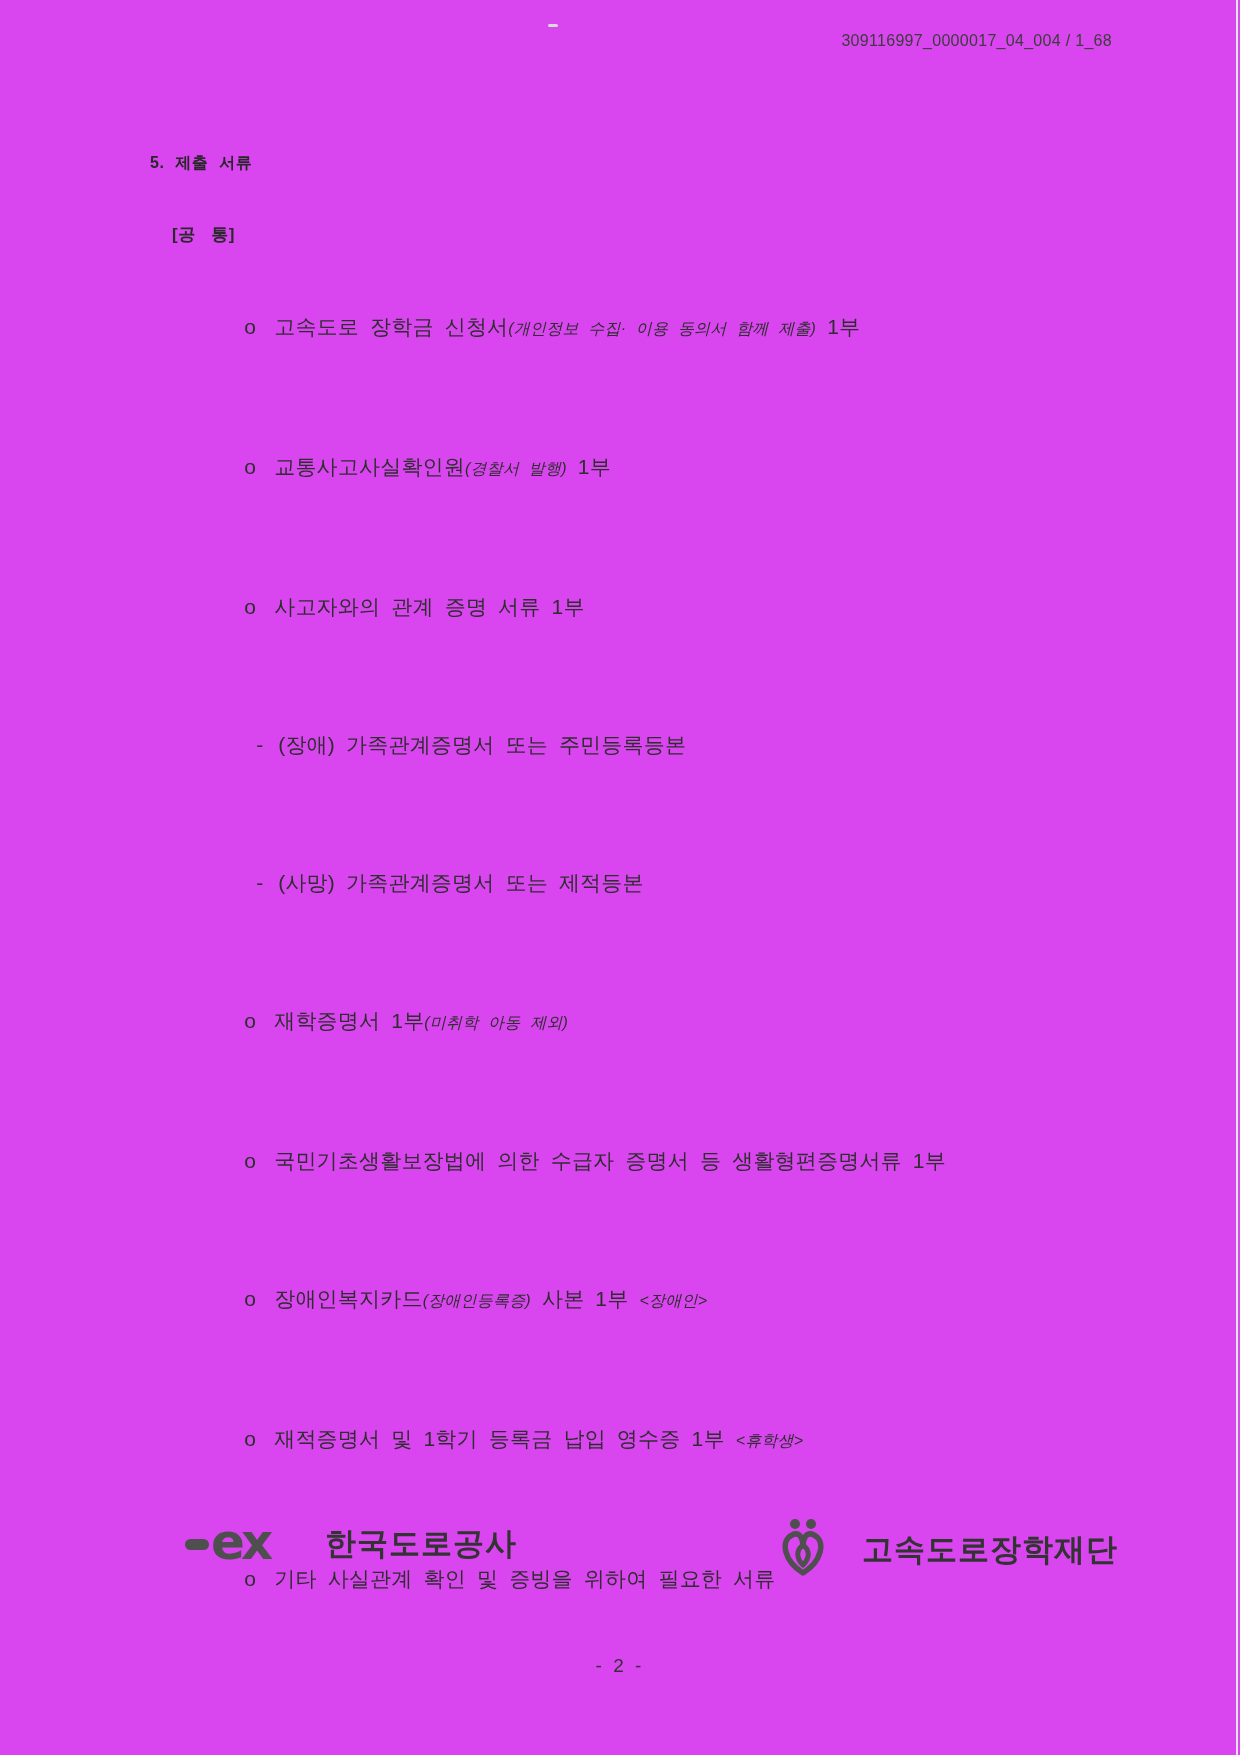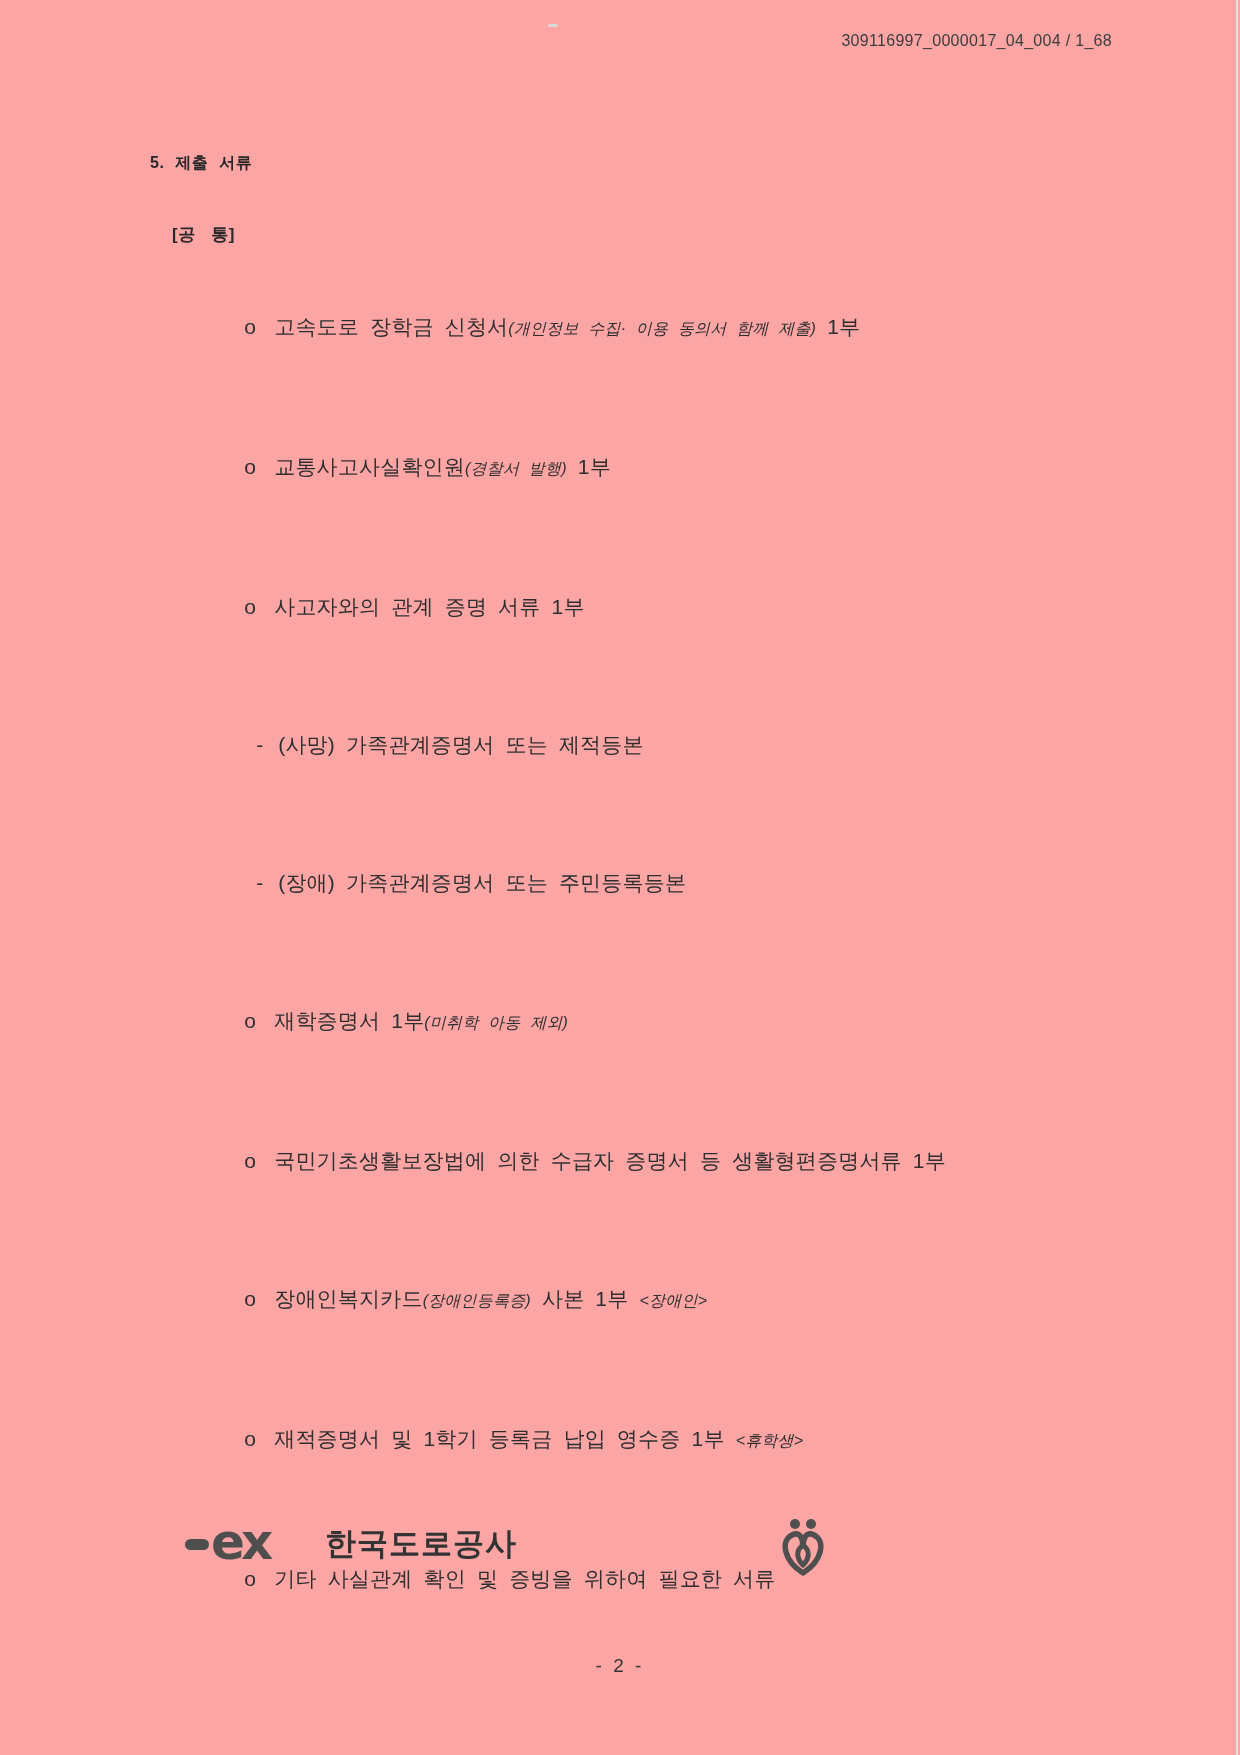--- a/index.html
+++ b/index.html
@@ -1,19 +1,19 @@
 <!DOCTYPE html>
 <html><head>
 <meta charset="utf-8">
 <style>
   html,body{margin:0;padding:0;background:#9a9a9a;}
   .page{
     position:relative;
     width:1240px;height:1755px;
-    background:#fca5a5;
+    background:#d946ef;
     font-family:"Liberation Sans","DejaVu Sans",sans-serif;
     color:#2e2e2e;
     overflow:hidden;
   }
   .edge-line{position:absolute;right:2px;top:0;width:2px;height:100%;background:#e3e3e3;}
   .scan-artifact{position:absolute;left:548px;top:24px;width:10px;height:3px;background:#d9d9d9;border-radius:2px;}
   .docref{
     position:absolute;top:32px;right:128px;
     font-size:16px;color:#3c3c3c;letter-spacing:.3px;
   }
@@ -70,24 +70,24 @@
     <div class="li">
       <span class="mk">o</span><span>고속도로 장학금 신청서</span><span class="sm">(개인정보 수집· 이용 동의서 함께 제출)</span><span> 1부</span>
     </div>
     <div class="li">
       <span class="mk">o</span><span>교통사고사실확인원</span><span class="sm">(경찰서 발행)</span><span> 1부</span>
     </div>
     <div class="li">
       <span class="mk">o</span><span>사고자와의 관계 증명 서류 1부</span>
     </div>
     <div class="li sub">
-      <span class="mk">-</span><span>(사망) 가족관계증명서 또는 제적등본</span>
+      <span class="mk">-</span><span>(장애) 가족관계증명서 또는 주민등록등본</span>
     </div>
     <div class="li sub">
-      <span class="mk">-</span><span>(장애) 가족관계증명서 또는 주민등록등본</span>
+      <span class="mk">-</span><span>(사망) 가족관계증명서 또는 제적등본</span>
     </div>
     <div class="li">
       <span class="mk">o</span><span>재학증명서 1부</span><span class="sm">(미취학 아동 제외)</span>
     </div>
 
 
     <div class="li">
       <span class="mk">o</span><span>국민기초생활보장법에 의한 수급자 증명서 등 생활형편증명서류 1부</span>
     </div>
     <div class="li">
@@ -116,19 +116,20 @@
 
     <div class="logo logo-hsf">
       <span>
         <svg width="62" height="66" viewBox="0 0 62 66">
           <circle cx="23" cy="9" r="5" fill="#4f4f4f"></circle>
           <circle cx="39" cy="9" r="5" fill="#4f4f4f"></circle>
           <path d="M31 58 C 12 46, 8 26, 20 20 C 28 16, 31 24, 31 31 C 31 24, 34 16, 42 20 C 54 26, 50 46, 31 58 Z" fill="none" stroke="#4f4f4f" stroke-width="5.5" stroke-linejoin="round"></path>
           <path d="M31 50 C 24 43, 24 35, 31 30 C 38 35, 38 43, 31 50 Z" fill="none" stroke="#4f4f4f" stroke-width="5" stroke-linejoin="round"></path>
         </svg>
       </span>
+      <span class="logo-name">고속도로장학재단</span>
     </div>
 
   </div>
 
   <div class="pagenum">- 2 -</div>
 
 </div>
 
 </body></html>

